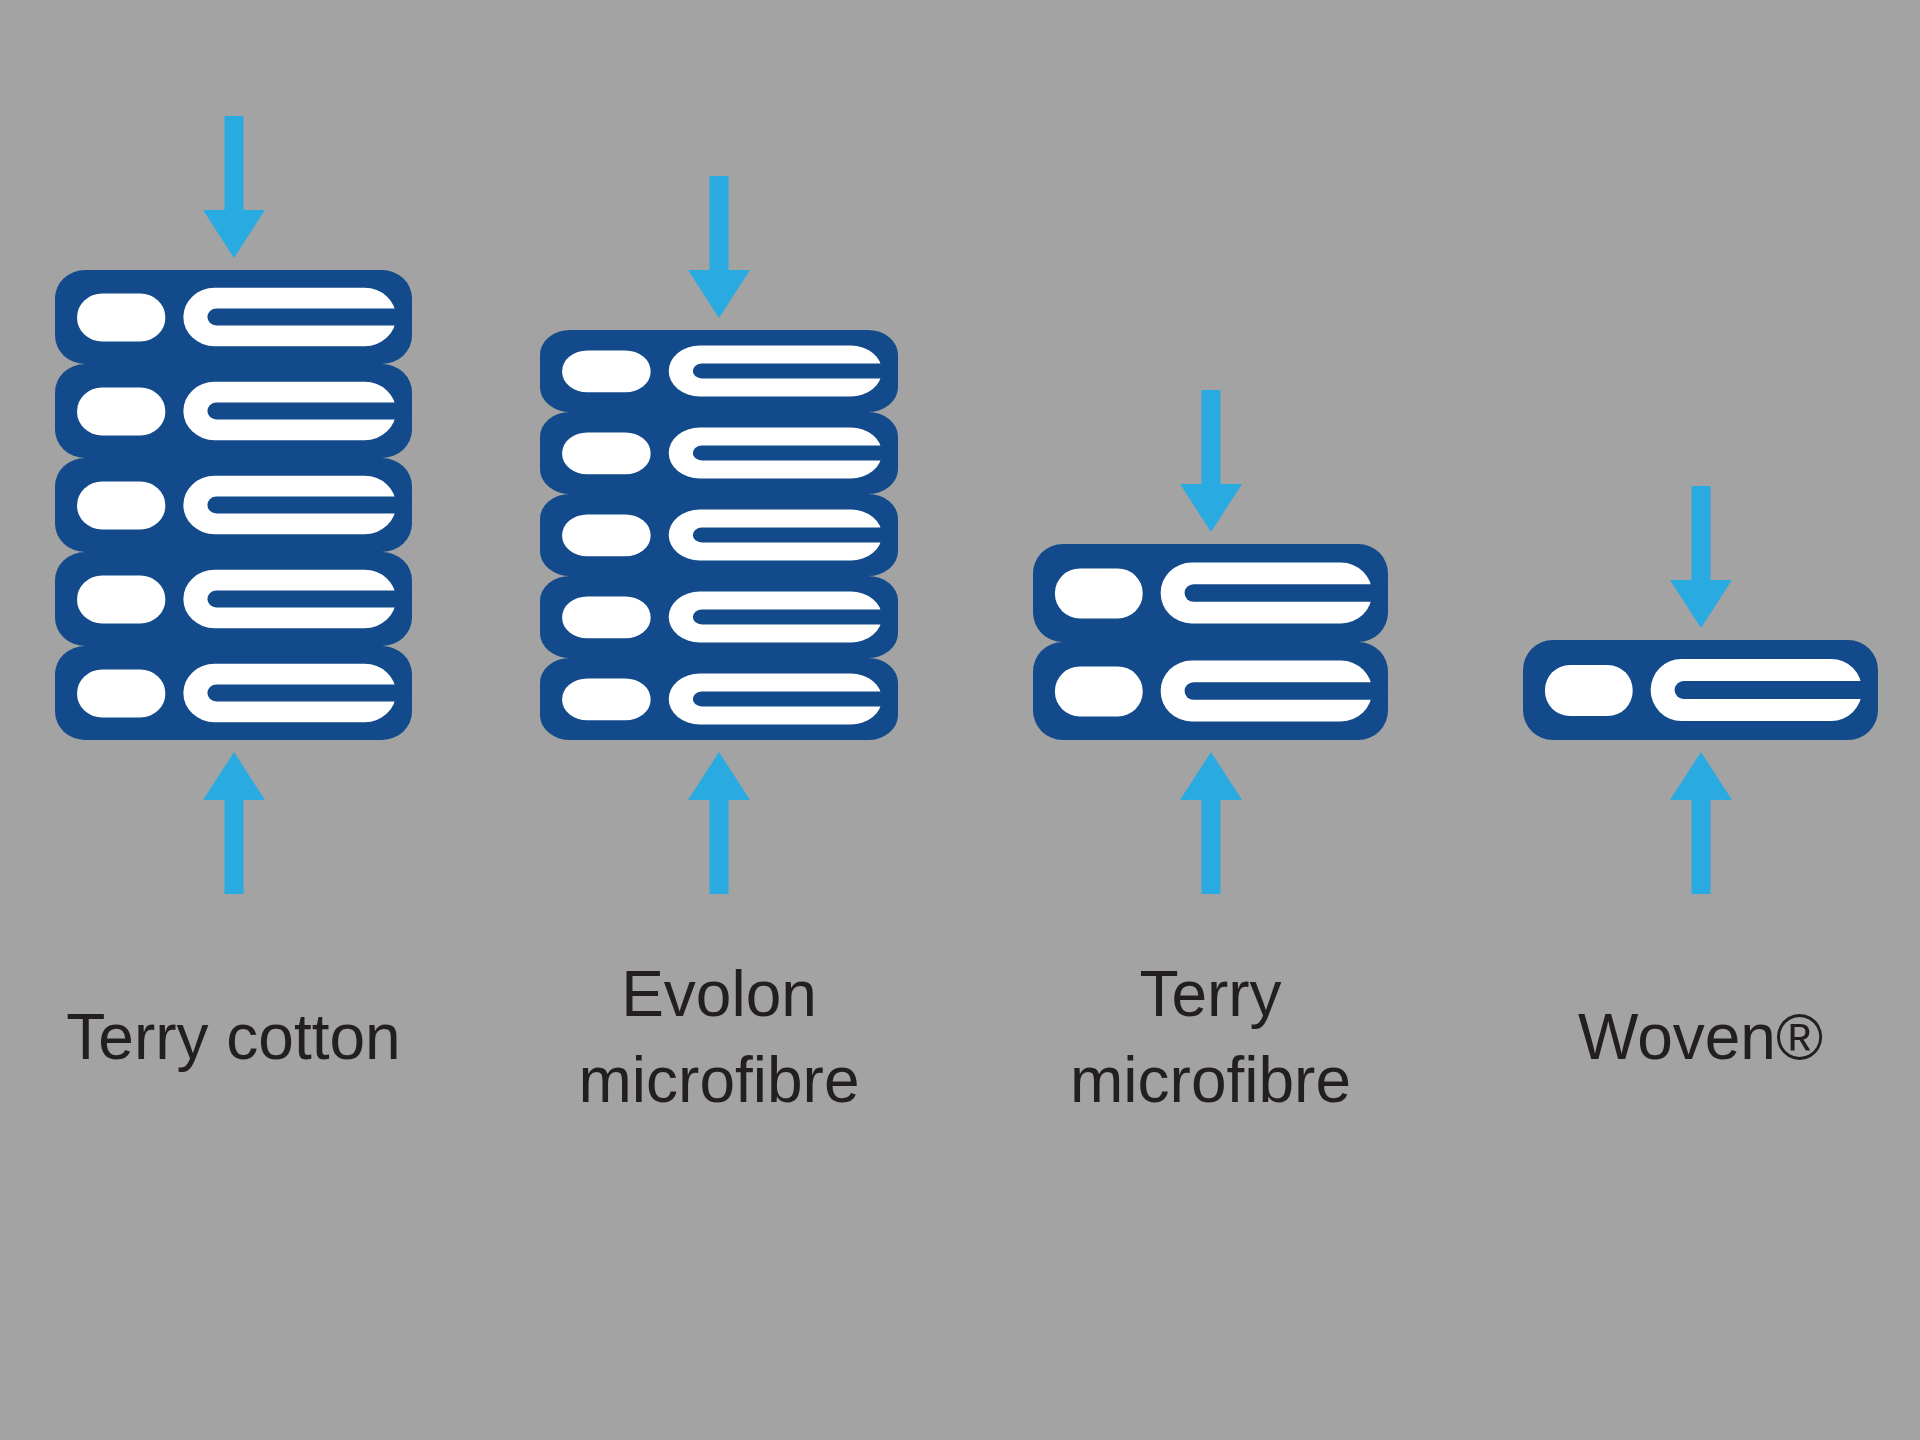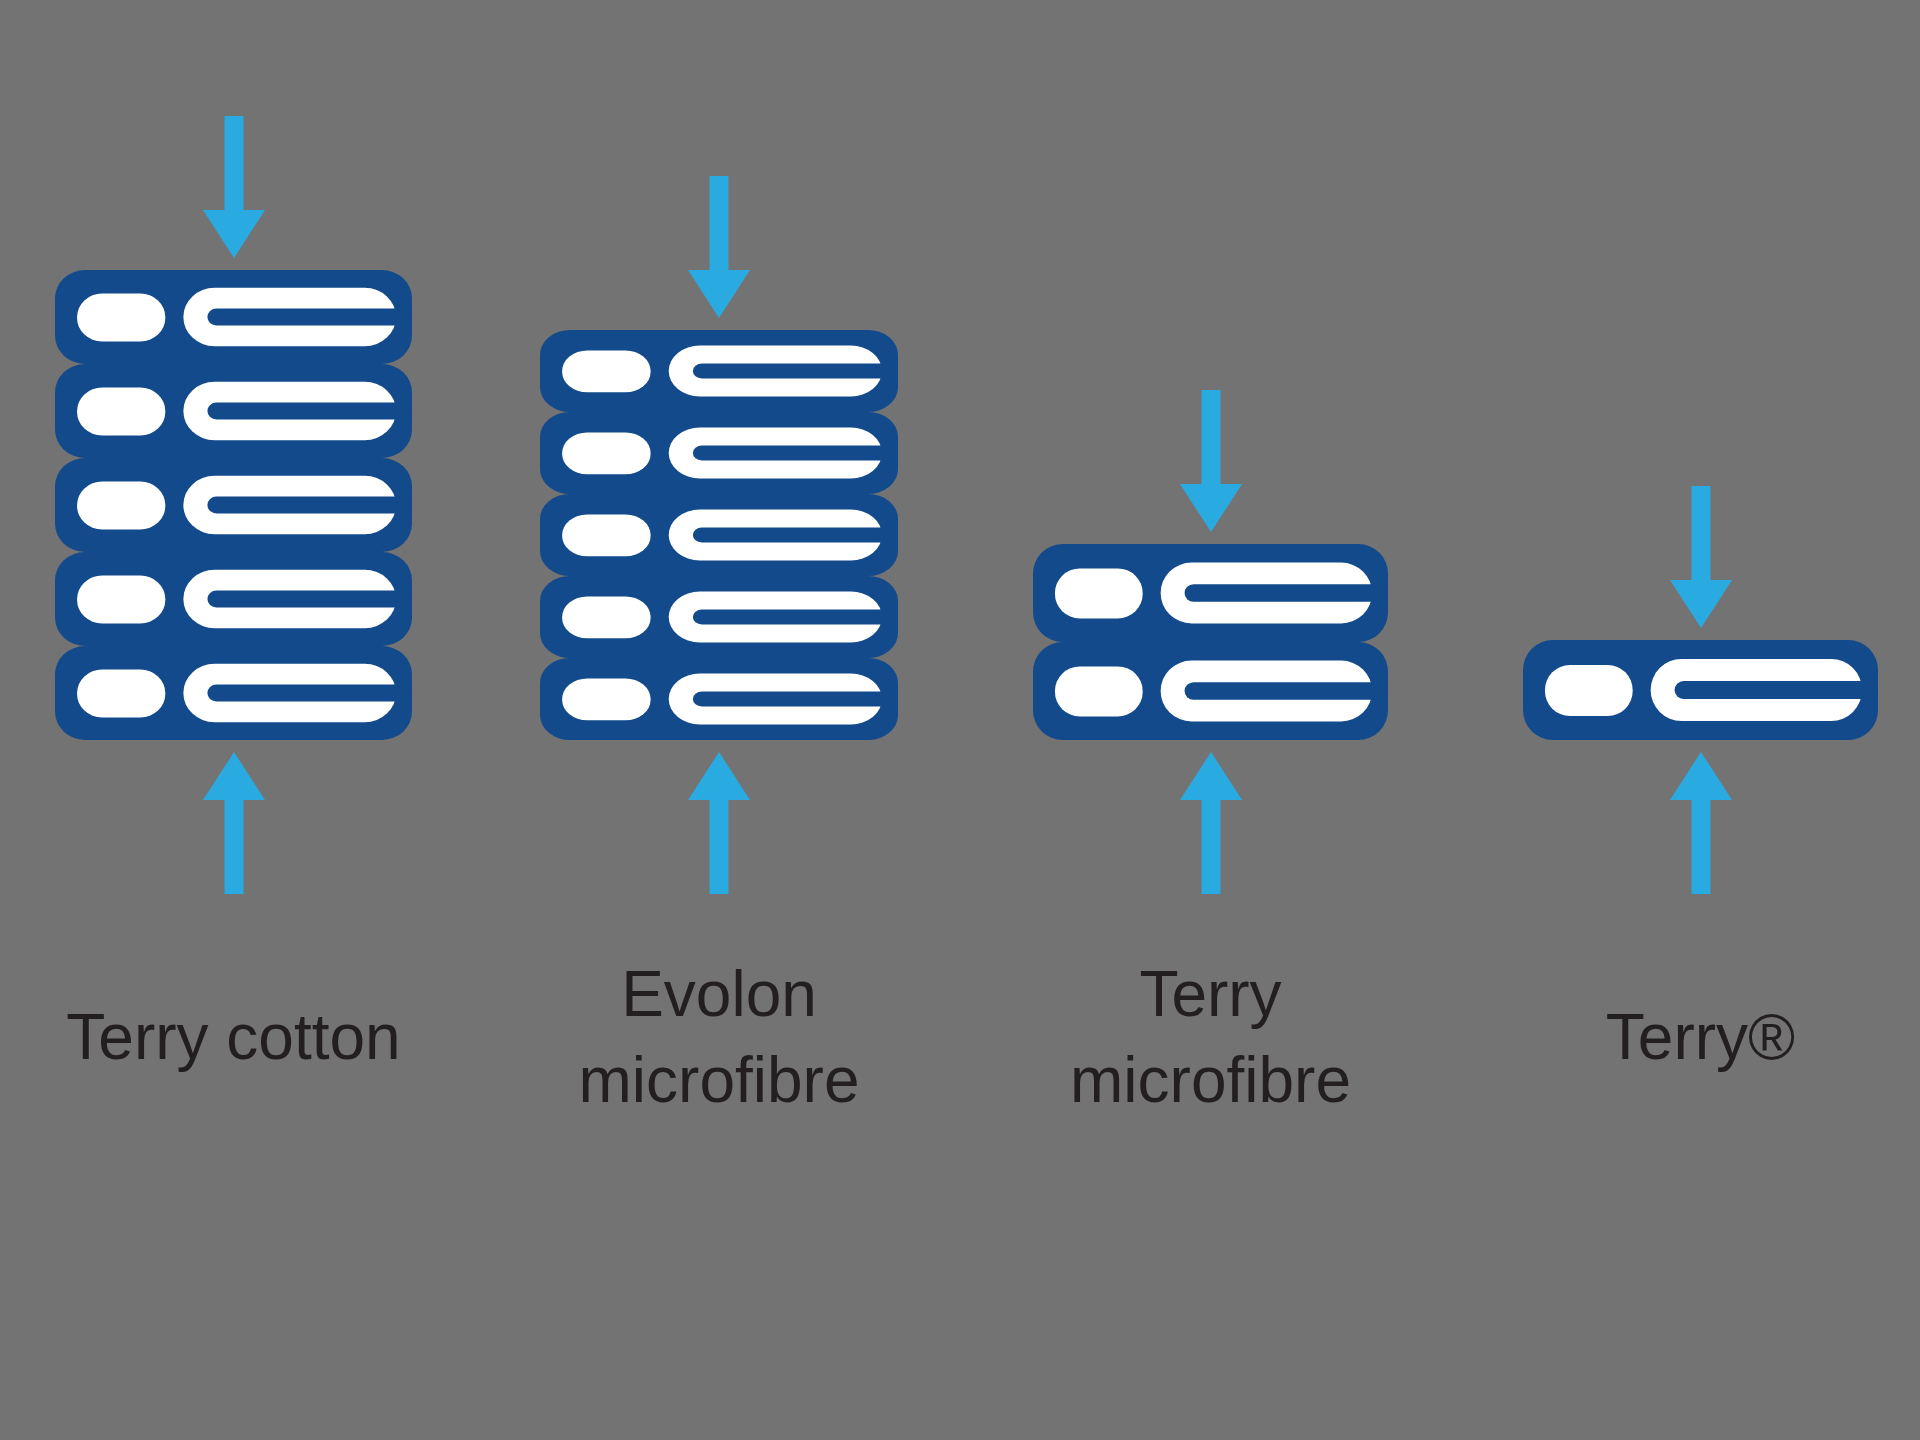--- a/index.html
+++ b/index.html
@@ -1,20 +1,20 @@
 <!DOCTYPE html>
 <html><head>
 <meta charset="utf-8">
 <style>
   html,body{margin:0;padding:0;background:#ffffff;}
   .canvas{
     position:relative;
     width:1920px;height:1440px;
     overflow:hidden;
-    background:#737373;
+    background:#a3a3a3;
     font-family:"Liberation Sans","DejaVu Sans",sans-serif;
   }
   .col{position:absolute;top:0;left:0;width:100%;height:100%;pointer-events:none;}
   .arrow{position:absolute;}
   .arrow svg{display:block;width:100%;height:100%;}
   .stack{position:absolute;display:flex;flex-direction:column;}
   .towel{display:block;width:100%;}
   .label{
     position:absolute;
     display:flex;flex-direction:column;justify-content:center;align-items:center;
@@ -175,16 +175,16 @@
           <rect x="152" y="41" width="204" height="18" rx="9" fill="#134a8c"></rect>
         </svg>
       </div>
       <div class="arrow" style="left: 1669.5px; top: 752px; width: 62px; height: 142px;">
         <svg viewBox="0 0 62 142" xmlns="http://www.w3.org/2000/svg">
           <rect x="21.5" y="44" width="19" height="98" fill="#29abe2"></rect>
           <polygon points="0,48 62,48 31,0" fill="#29abe2"></polygon>
         </svg>
       </div>
       <div class="label" style="left: 1470.5px; top: 951px; width: 460px; height: 172px; color: rgb(35, 31, 32);">
-        <span>Terry®</span>
+        <span>Woven®</span>
       </div>
     </div>
 </div>
 
 </body></html>

